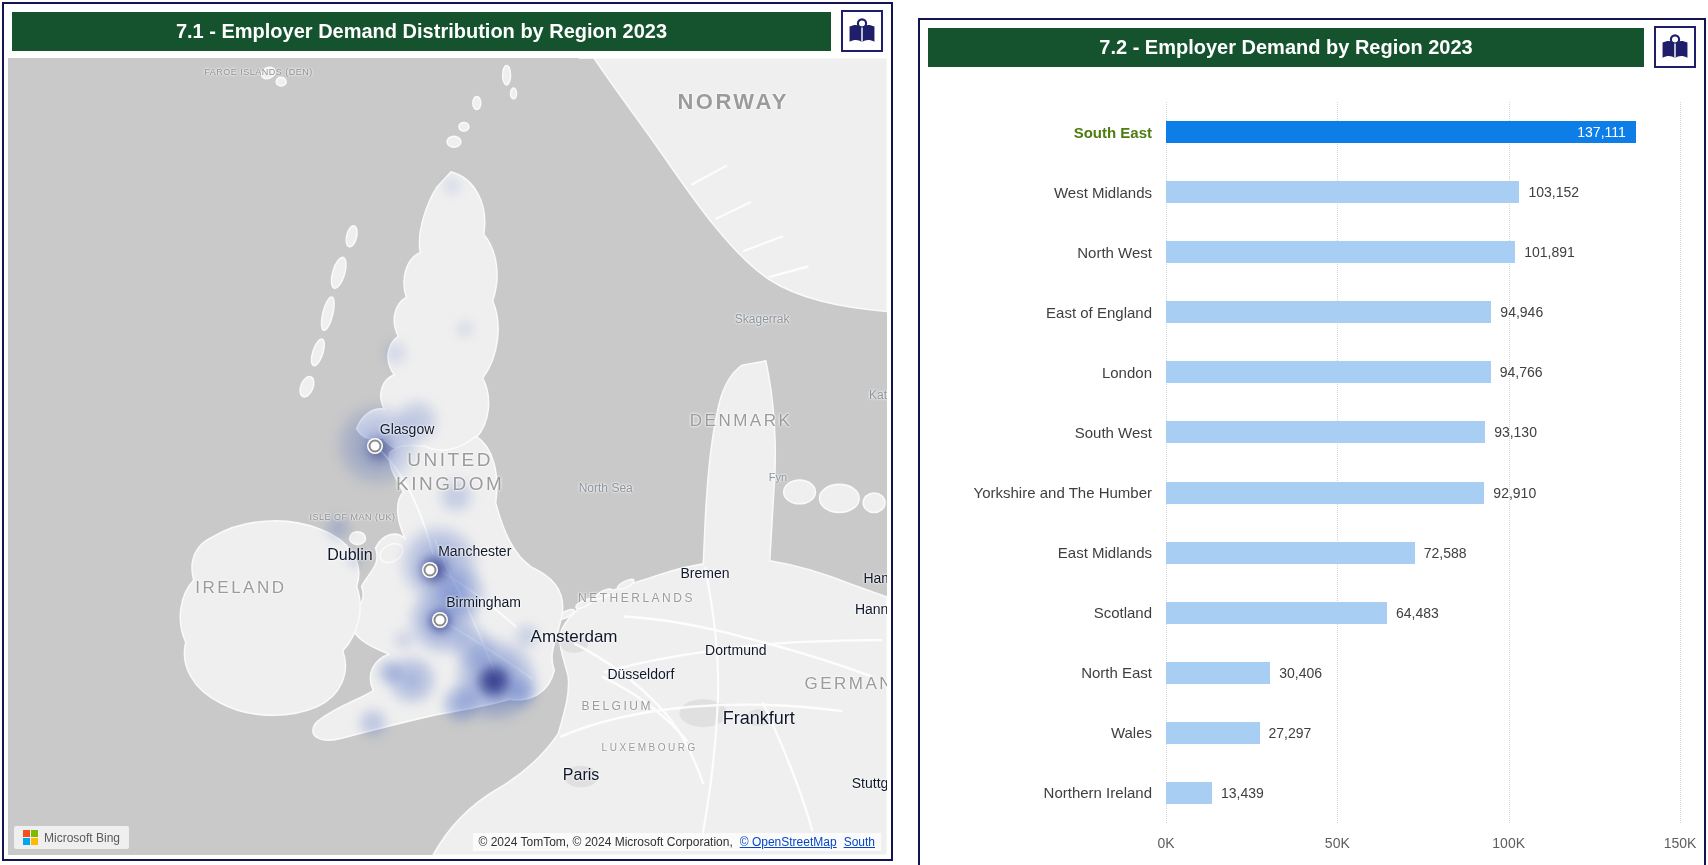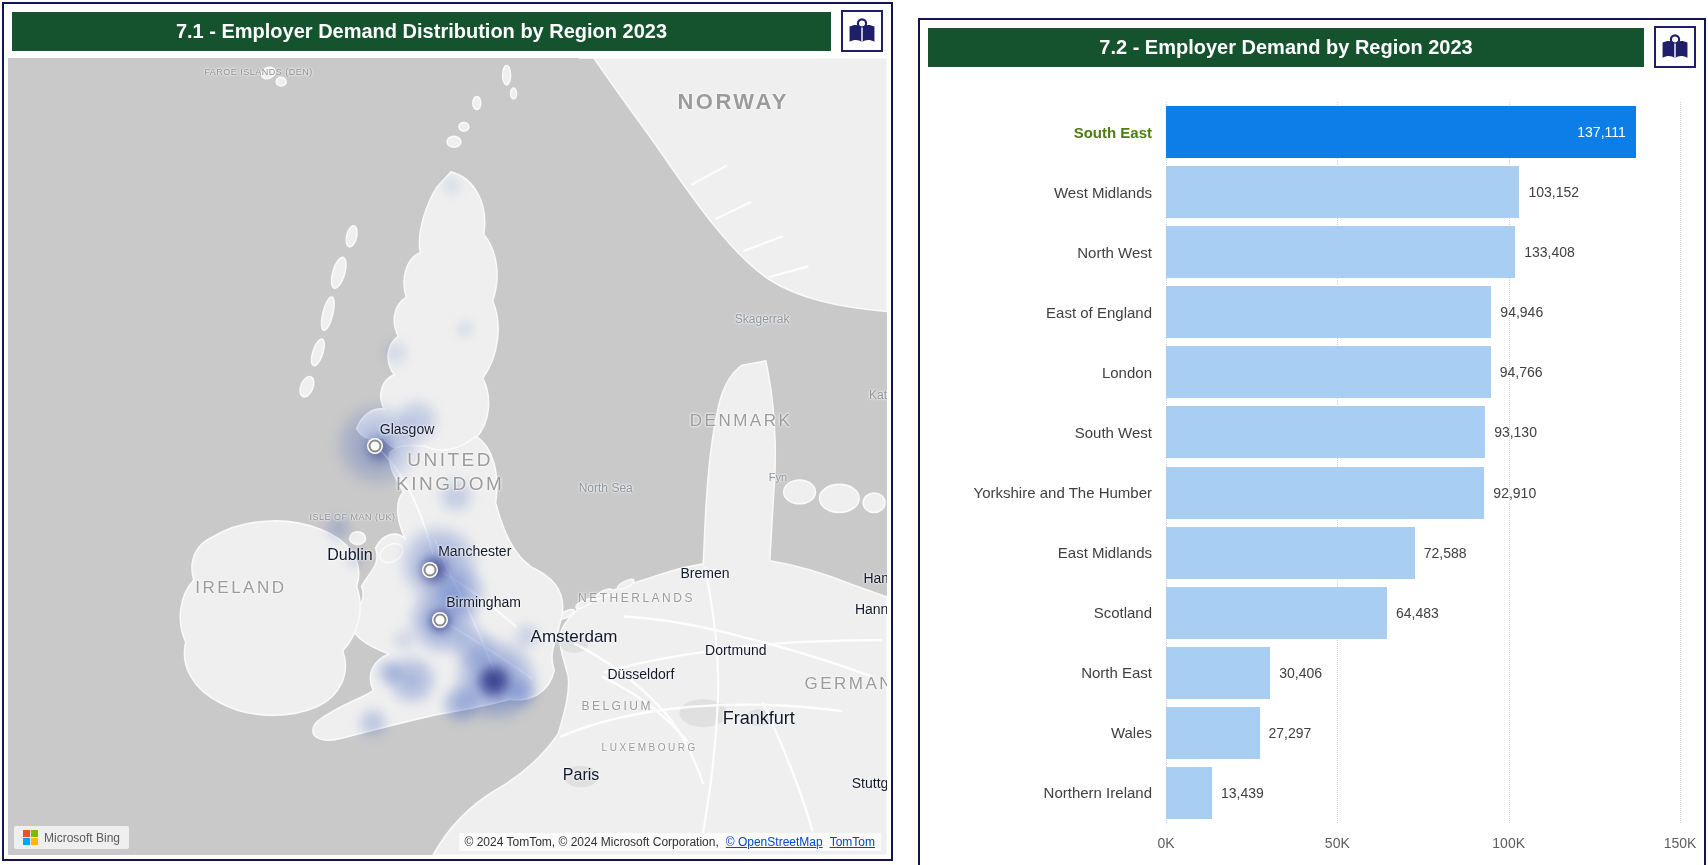--- a/index.html
+++ b/index.html
@@ -44,21 +44,21 @@
   .chart-wrap { position:relative; flex:1; }
   .chart-area { position:absolute; top:30px; left:246px; right:24px; bottom:52px; }
   .grid-layer { position:absolute; inset:0; }
   .gridline { position:absolute; top:0; bottom:0; width:0; border-left:1px dotted #D6D6D6; }
   .rows { position:absolute; inset:0; display:flex; flex-direction:column; }
   .bar-row { flex:1; position:relative; display:flex; align-items:center; }
   .bar-label { position:absolute; right:100%; margin-right:14px; white-space:nowrap;
                font-size:15px; color:#3F3F3F; }
   .bar-label.hl { font-weight:700; color:#4d7c0f; }
   .bar-track { position:relative; flex:1; height:38px; display:flex; align-items:center; }
-  .bar { height:52px; position:relative; }
+  .bar { height:22px; position:relative; }
   .bar-value { margin-left:9px; font-size:14px; color:#404040; white-space:nowrap; }
   .bar-value.inside { position:absolute; right:10px; top:50%; transform:translateY(-50%); margin:0; }
   .x-axis { position:absolute; top:100%; left:0; right:0; height:40px; }
   .x-tick { position:absolute; top:12px; transform:translateX(-50%); font-size:14px; color:#5E5E5E; }
 </style>
 </head>
 <body>
 
 <div class="canvas">
 
@@ -207,21 +207,21 @@
             <i class="sq-g"></i>
             <i class="sq-b"></i>
             <i class="sq-y"></i>
         </div>
         <span class="bing-text">Microsoft Bing</span>
       </div>
 
       <div class="map-attrib">
         <span>© 2024 TomTom, © 2024 Microsoft Corporation,</span>
         <a>© OpenStreetMap</a>
-        <a>TomTom</a>
+        <a>South</a>
       </div>
     </div>
   </section>
 
   <section class="panel panel-right">
     <div class="panel-header">
       <div class="title-bar">7.2 - Employer Demand by Region 2023</div>
       <div class="logo-box">
         <svg viewBox="0 0 36 36" width="32" height="32">
           <circle cx="18" cy="9.5" r="4.6" fill="none" stroke="#1E1E6B" stroke-width="2.4"></circle>
@@ -252,21 +252,21 @@
               <div class="bar-label">West Midlands</div>
               <div class="bar-track">
                 <div class="bar" style="width: 68.768%; background: rgb(169, 206, 244);"></div>
                 <span class="bar-value" style="color: rgb(64, 64, 64);">103,152</span>
               </div>
             </div>
             <div class="bar-row">
               <div class="bar-label">North West</div>
               <div class="bar-track">
                 <div class="bar" style="width: 67.9273%; background: rgb(169, 206, 244);"></div>
-                <span class="bar-value" style="color: rgb(64, 64, 64);">133,408</span>
+                <span class="bar-value" style="color: rgb(64, 64, 64);">101,891</span>
               </div>
             </div>
             <div class="bar-row">
               <div class="bar-label">East of England</div>
               <div class="bar-track">
                 <div class="bar" style="width: 63.2973%; background: rgb(169, 206, 244);"></div>
                 <span class="bar-value" style="color: rgb(64, 64, 64);">94,946</span>
               </div>
             </div>
             <div class="bar-row">

